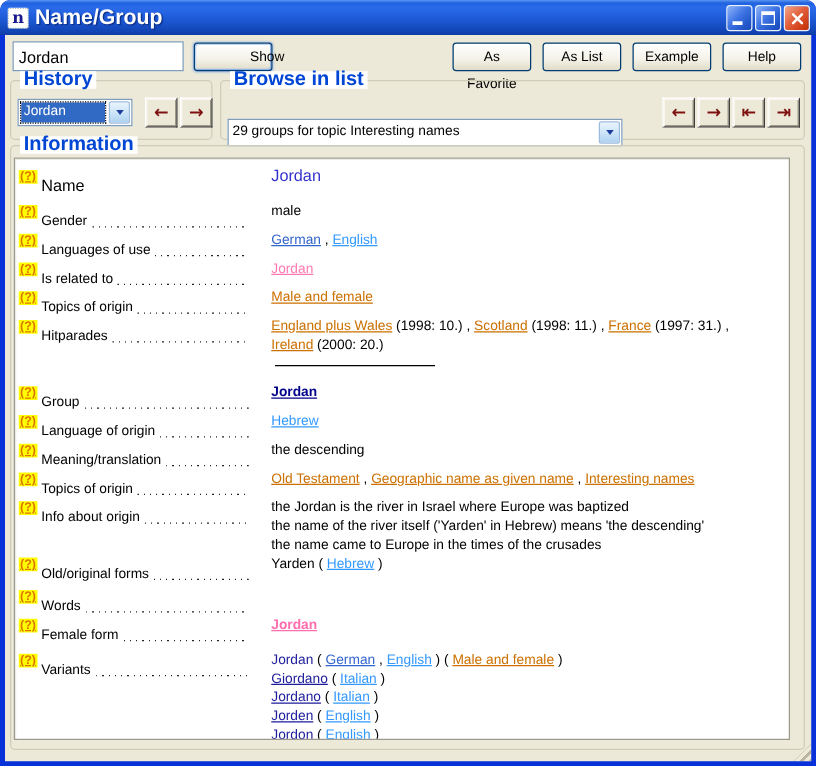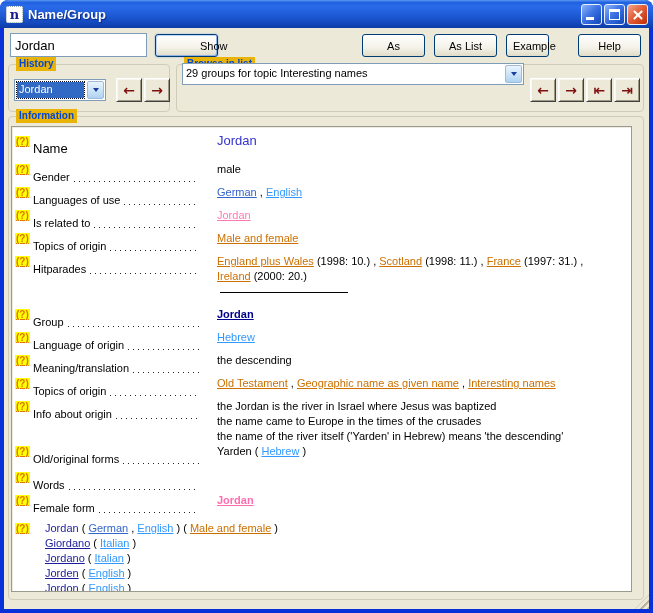--- a/index.html
+++ b/index.html
@@ -13,21 +13,21 @@
   .titlebar{
     position:absolute;left:0;top:0;width:100%;height:28px;
     background:linear-gradient(180deg,#5A96F2 0%,#2061DF 9%,#2A6BEA 22%,#1C57D2 60%,#1144B4 90%,#0E3CA4 100%);
     border-radius:8px 8px 0 0;display:flex;align-items:center;
   }
   .app-icon{
     width:17px;height:17px;margin:0 5px 0 6px;background:#fff;border:1px dotted #9aa;
     border-radius:2px;display:flex;align-items:center;justify-content:center;
     font-family:"DejaVu Serif",serif;font-weight:bold;font-size:13px;color:#1A1A8C;flex:none;
   }
-  .title-text{color:#fff;font-weight:bold;font-size:13px;text-shadow:1px 1px 1px #0A2A80;}
+  .title-text{color:#fff;font-weight:bold;font-size:17px;text-shadow:1px 1px 1px #0A2A80;}
   .winbtns{position:absolute;right:5px;top:4px;display:flex;gap:2px;}
   .wbtn{width:21px;height:21px;border-radius:3px;border:1px solid #E8F0FC;position:relative;}
   .wbtn.blue{background:linear-gradient(135deg,#8FB4F8 0%,#3E74E4 45%,#2156C8 80%,#1A4AB8 100%);}
   .wbtn.red{background:linear-gradient(135deg,#F2A88C 0%,#E2603C 45%,#CC3A10 85%,#B83208 100%);}
   .g-min{position:absolute;left:4px;bottom:4px;width:8px;height:3px;background:#fff;}
   .g-max{position:absolute;left:4px;top:4px;width:11px;height:11px;border:1px solid #fff;border-top-width:3px;}
   .g-x1,.g-x2{position:absolute;left:9px;top:4px;width:2px;height:12px;background:#fff;border-radius:1px;}
   .g-x1{transform:rotate(45deg);} .g-x2{transform:rotate(-45deg);}
   
   .client{position:absolute;left:4px;right:4px;top:28px;bottom:4px;background:#ECE9D8;}
@@ -36,21 +36,21 @@
     background:#fff;font-family:inherit;font-size:13px;padding:2px 4px;outline:none;
   }
   .xpbtn{
     position:absolute;height:23px;border:1px solid #003C74;border-radius:3px;
     background:linear-gradient(180deg,#FFFFFF 0%,#F4F2E8 60%,#E0DCC8 100%);
     font-family:inherit;font-size:11px;color:#000;text-align:center;line-height:21px;
   }
   .xpbtn.default{box-shadow:inset 1px 1px 0 #BED6F8,inset -1px -1px 0 #8FB2E8,0 0 2px #7FA8E8;padding-left:44px;}
   
   .groupbox{position:absolute;border:1px solid #CFCCB8;border-radius:4px;}
-  .gb-label{position:absolute;top:-8px;left:7px;background:#eab308;padding:0 3px;color:#0046D5;font-weight:bold;font-size:10px;line-height:14px;}
+  .gb-label{position:absolute;top:-8px;left:7px;background:#ffffff;padding:0 3px;color:#0046D5;font-weight:bold;font-size:16px;line-height:14px;}
   
   .combo{position:absolute;height:22px;background:#fff;border:1px solid #7F9DB9;display:flex;align-items:stretch;}
   .combo-value{flex:1;padding:2px 3px;white-space:nowrap;overflow:hidden;font-size:11px;line-height:15px;}
   .combo.selected .combo-value{background:#316AC5;color:#fff;margin:2px;padding:0 2px;outline:1px dotted #10101A;}
   .combo-btn{width:17px;margin:1px;border-radius:2px;flex:none;
     background:linear-gradient(180deg,#EAF4FD 0%,#CDE5F9 50%,#AFD2F0 100%);
     border:1px solid #9DBBDD;display:flex;align-items:center;justify-content:center;}
   .chev{width:0;height:0;border-left:3px solid transparent;border-right:3px solid transparent;border-top:4px solid #1C3E9E;}
   
   .navbtn{
@@ -116,21 +116,21 @@
     </div>
   </div>
 
   <div class="client">
 
     <input class="name-input" value="Jordan" style="">
     <button class="xpbtn default" style="left:151px;top:6px;width:63px;">Show</button>
 
     <button class="xpbtn" style="left:358px;top:6px;width:63px;">As Favorite</button>
     <button class="xpbtn" style="left:430px;top:6px;width:63px;">As List</button>
-    <button class="xpbtn" style="left:502px;top:6px;width:43px;">Example</button>
+    <button class="xpbtn" style="left:502px;top:6px;width:63px;">Example</button>
     <button class="xpbtn" style="left:574px;top:6px;width:63px;">Help</button>
 
     <div class="groupbox" style="left:4px;top:36px;width:162px;height:48px;">
       <span class="gb-label">History</span>
     </div>
     <div class="combo selected" style="left:10px;top:51px;width:92px;">
       <span class="combo-value">Jordan</span>
       <span class="combo-btn">
           <span class="chev"></span>
         </span>
@@ -138,21 +138,21 @@
     <div class="navbtn" style="left:112px;top:50px;">
       <span>←</span>
     </div>
     <div class="navbtn" style="left:140px;top:50px;">
       <span>→</span>
     </div>
 
     <div class="groupbox" style="left:172px;top:36px;width:468px;height:48px;">
       <span class="gb-label">Browse in list</span>
     </div>
-    <div class="combo" style="left:178px;top:35px;width:342px;gap:8px;">
+    <div class="combo" style="left:178px;top:67px;width:316px;gap:8px;">
       <span class="combo-value">29 groups for topic Interesting names</span>
       <span class="combo-btn">
           <span class="chev"></span>
         </span>
     </div>
     <div class="navbtn" style="left:526px;top:50px;">
       <span>←</span>
     </div>
     <div class="navbtn" style="left:554px;top:50px;">
       <span>→</span>
@@ -270,23 +270,23 @@
               <div class="vline"><span class="c-orange">Old Testament</span><span class="c-plain"> , </span><span class="c-orange">Geographic name as given name</span><span class="c-plain"> , </span><span class="c-orange">Interesting names</span></div>
             </span>
           </div>
           <div class="irow">
             <span class="help"><span class="badge">(?)</span></span>
             <span class="labelcell">
               <span class="flabel">Info about origin</span>
               <span class="leader"></span>
             </span>
             <span class="valuecell">
-              <div class="vline"><span class="c-plain">the Jordan is the river in Israel where Jesus was baptized</span></div>
+              <div class="vline"><span class="c-plain">the Jordan is the river in Israel where Europe was baptized</span></div>
+              <div class="vline"><span class="c-plain">the name of the river itself ('Yarden' in Hebrew) means 'the descending'</span></div>
               <div class="vline"><span class="c-plain">the name came to Europe in the times of the crusades</span></div>
-              <div class="vline"><span class="c-plain">the name of the river itself ('Yarden' in Hebrew) means 'the descending'</span></div>
             </span>
           </div>
           <div class="irow">
             <span class="help"><span class="badge">(?)</span></span>
             <span class="labelcell">
               <span class="flabel">Old/original forms</span>
               <span class="leader"></span>
             </span>
             <span class="valuecell">
               <div class="vline"><span class="c-plain">Yarden  ( </span><span class="c-lang2">Hebrew</span><span class="c-plain"> )</span></div>
@@ -304,20 +304,24 @@
             <span class="labelcell">
               <span class="flabel">Female form</span>
               <span class="leader"></span>
             </span>
             <span class="valuecell">
               <div class="vline"><span class="c-pinkb">Jordan</span></div>
             </span>
           </div>
           <div class="irow" style="margin-top: 5px;">
             <span class="help"><span class="badge">(?)</span></span>
+            <span class="labelcell">
+              <span class="flabel">Variants</span>
+              <span class="leader"></span>
+            </span>
             <span class="valuecell">
               <div class="vline"><span class="c-navytext">Jordan</span><span class="c-plain">  ( </span><span class="c-lang1">German</span><span class="c-plain"> , </span><span class="c-lang2">English</span><span class="c-plain"> )  ( </span><span class="c-orange">Male and female</span><span class="c-plain"> )</span></div>
               <div class="vline"><span class="c-navylink">Giordano</span><span class="c-plain">  ( </span><span class="c-lang2">Italian</span><span class="c-plain"> )</span></div>
               <div class="vline"><span class="c-navylink">Jordano</span><span class="c-plain">  ( </span><span class="c-lang2">Italian</span><span class="c-plain"> )</span></div>
               <div class="vline"><span class="c-navylink">Jorden</span><span class="c-plain">  ( </span><span class="c-lang2">English</span><span class="c-plain"> )</span></div>
               <div class="vline"><span class="c-navylink">Jordon</span><span class="c-plain">  ( </span><span class="c-lang2">English</span><span class="c-plain"> )</span></div>
               <div class="vline"><span class="c-navylink">Jourdain</span><span class="c-plain">  ( </span><span class="c-lang2">French</span><span class="c-plain"> )</span></div>
             </span>
           </div>
         </div>

